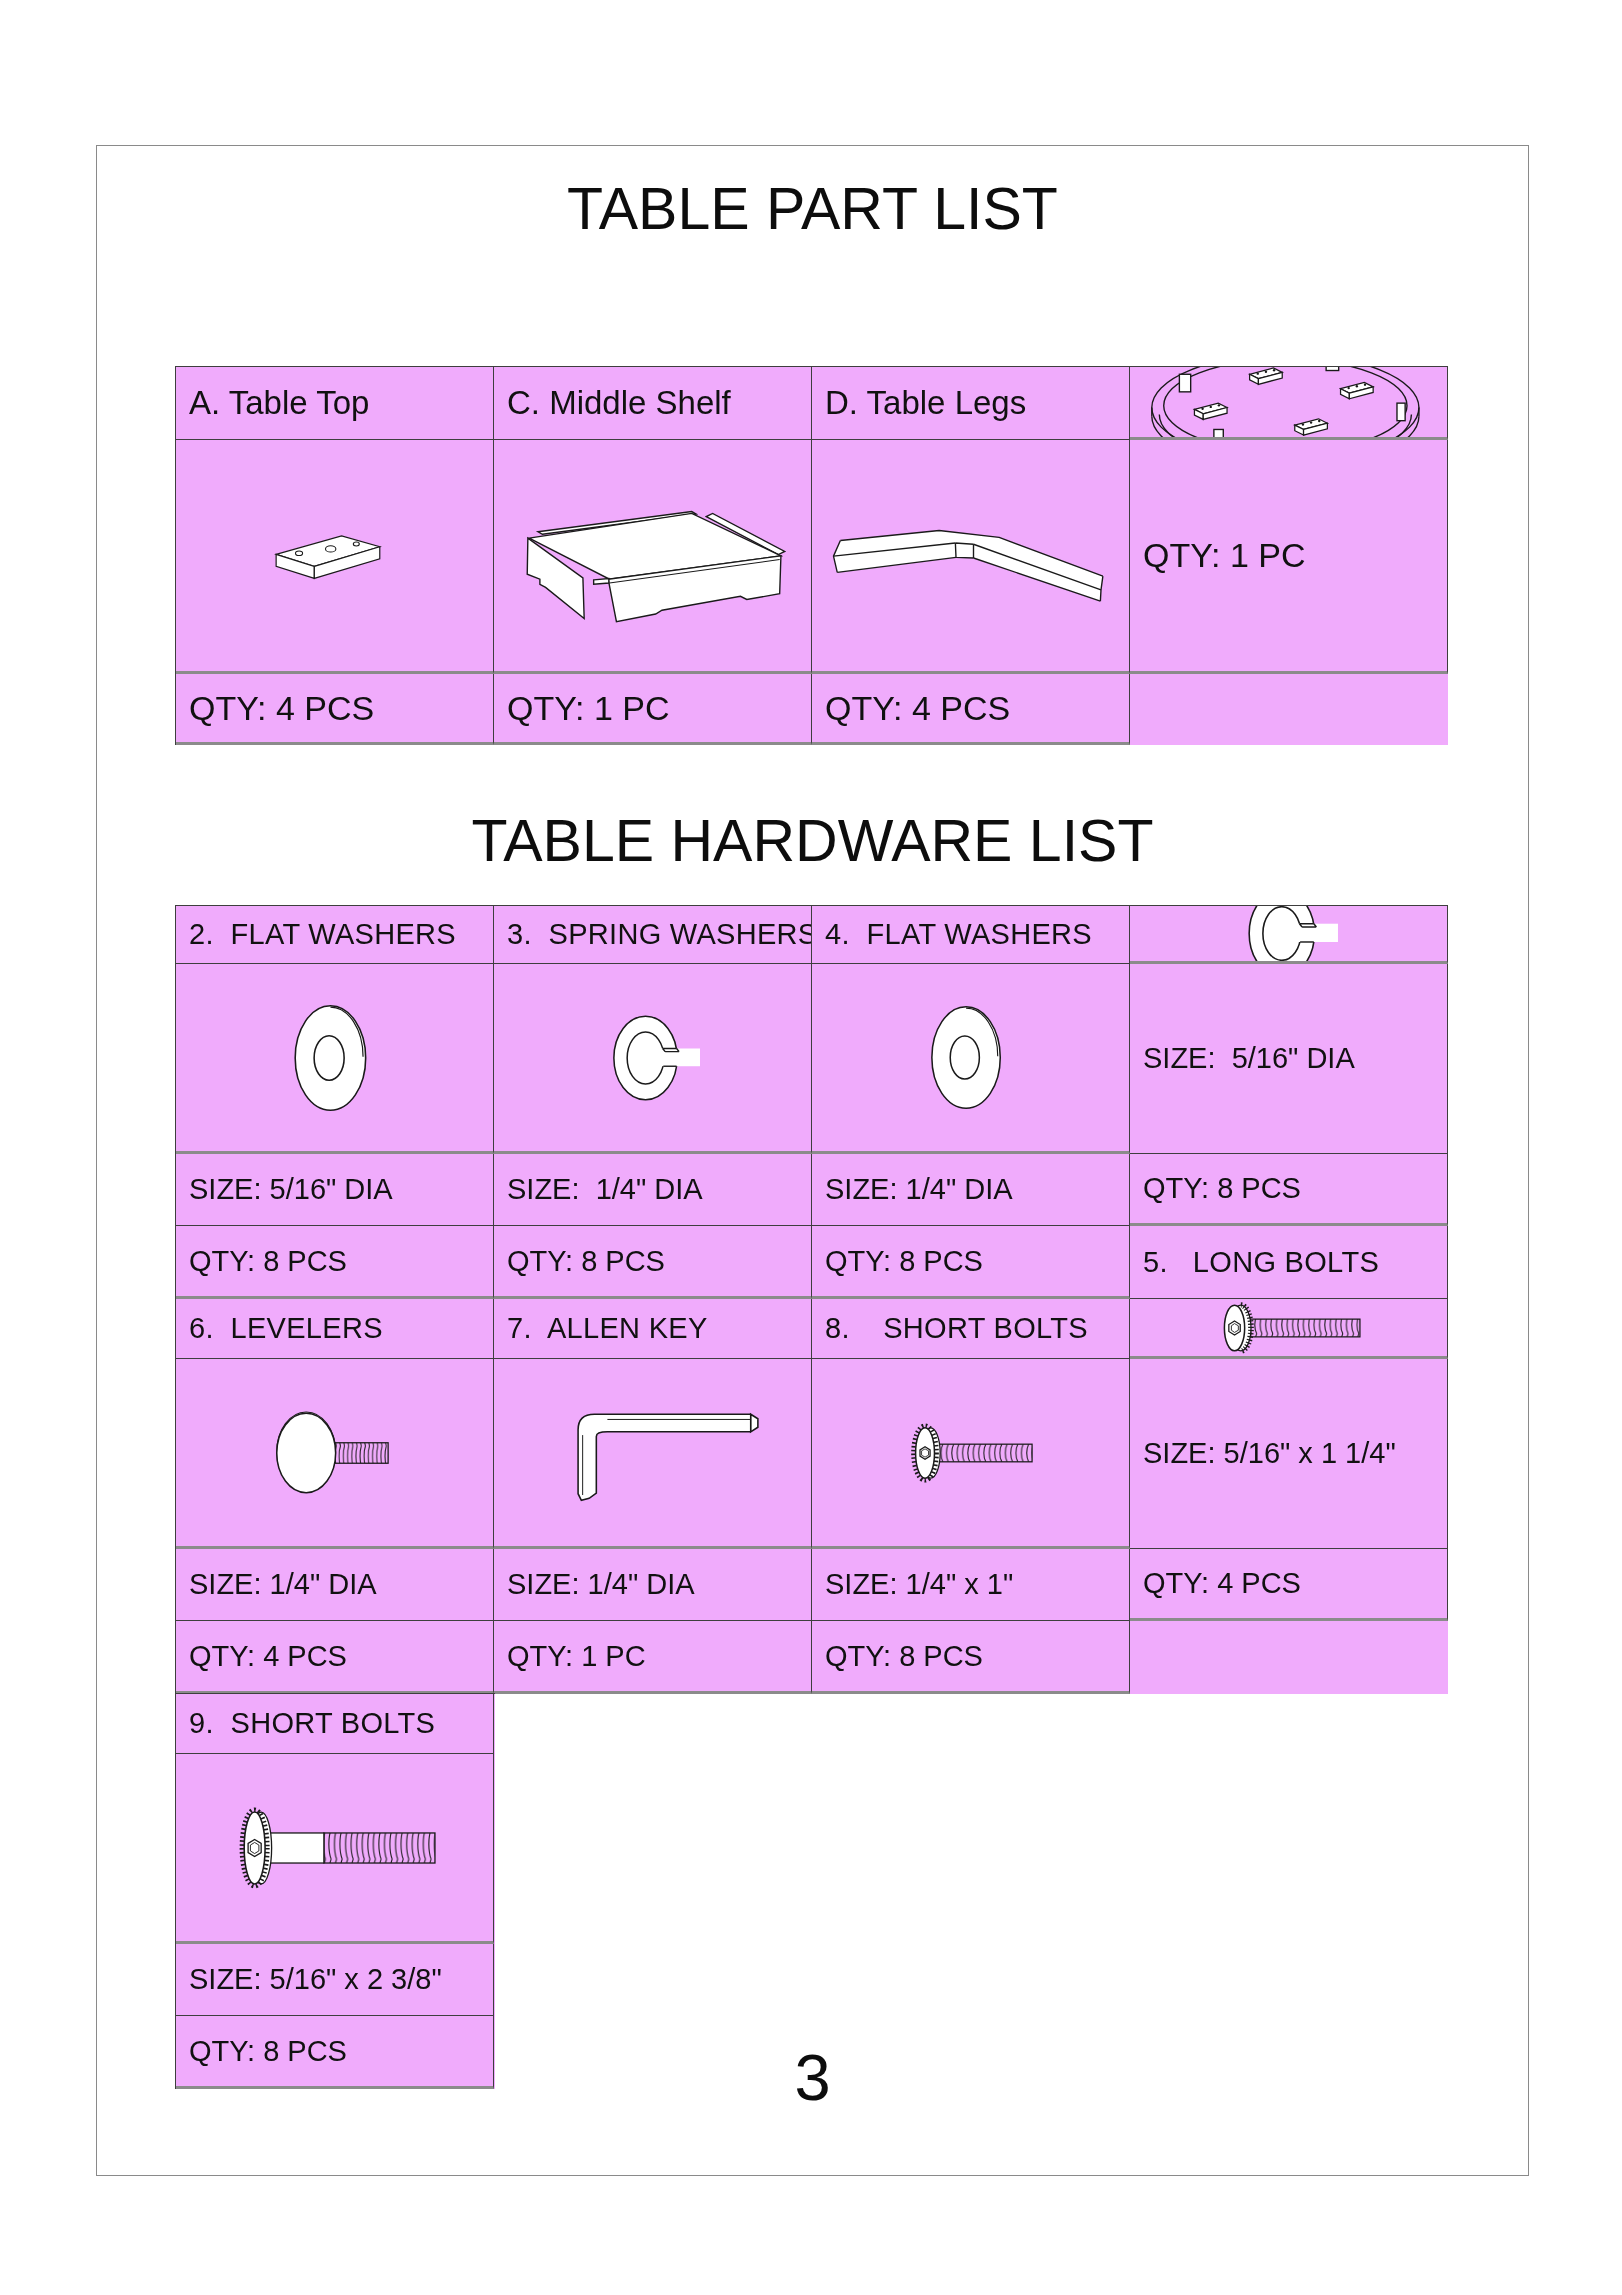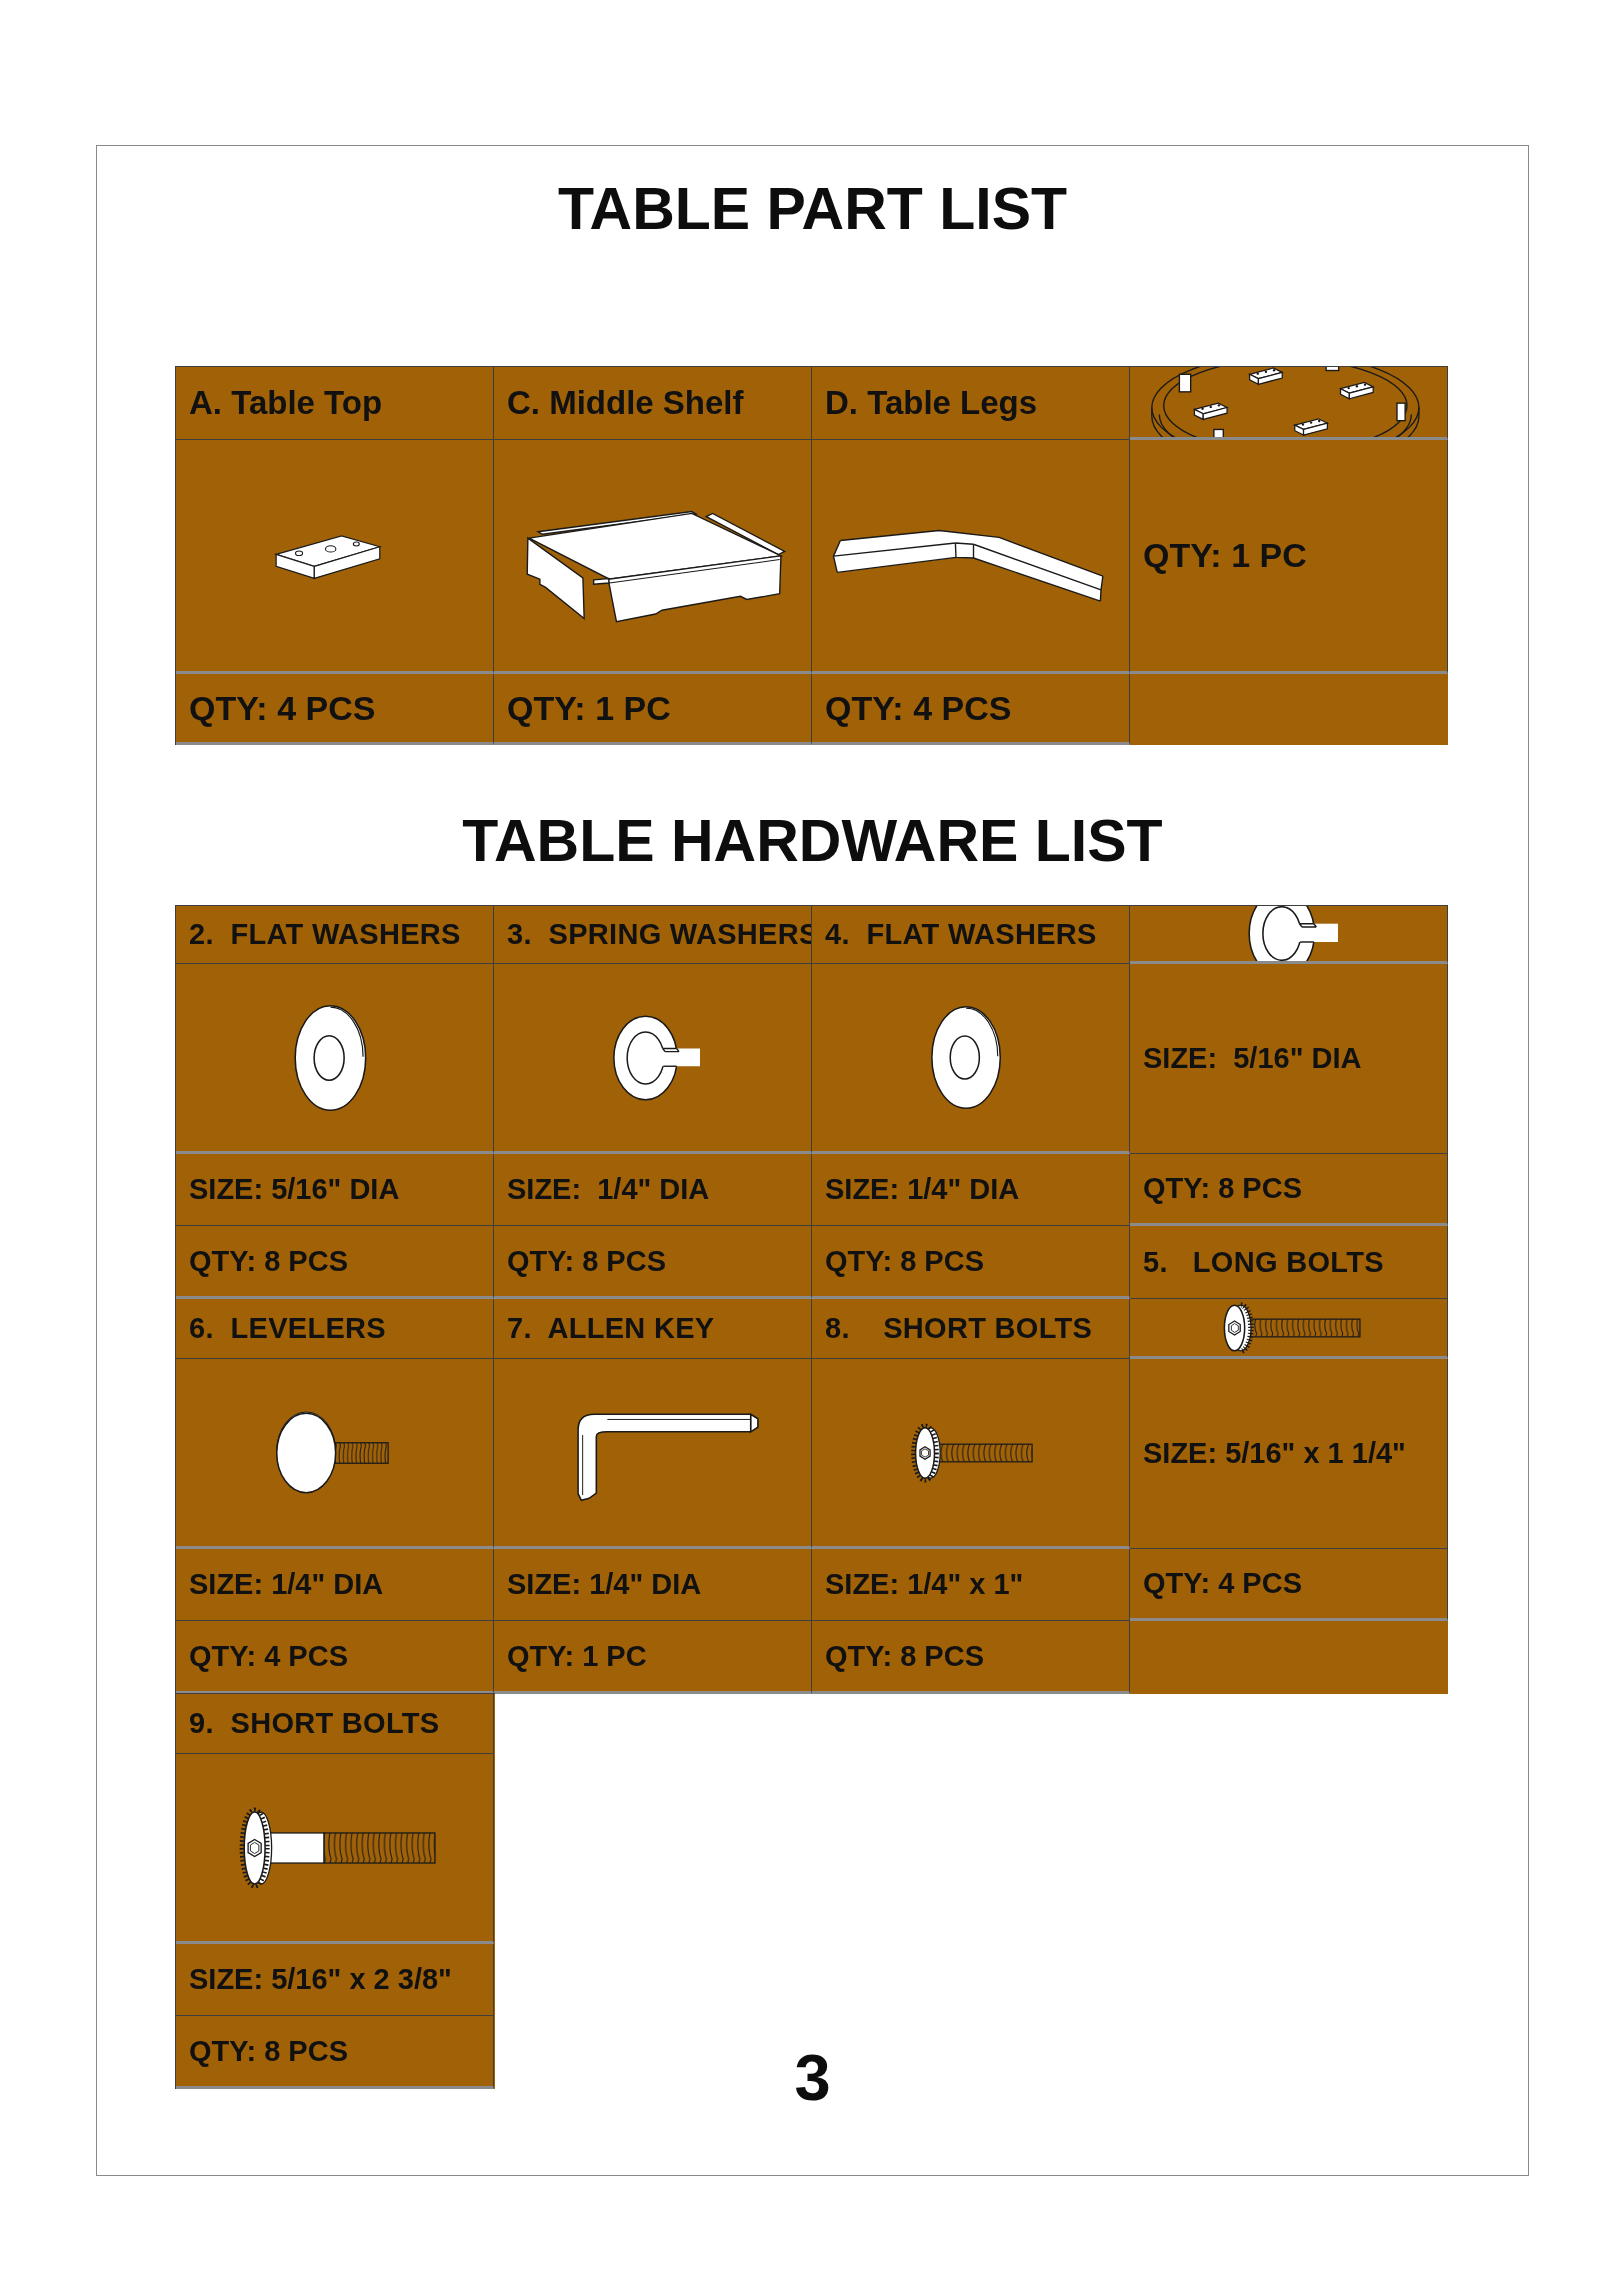--- a/index.html
+++ b/index.html
@@ -1,22 +1,22 @@
 <!DOCTYPE html>
 <html style="font-size:10.5px"><head>
 <meta charset="utf-8">
 <style>
   html,body{margin:0;padding:0;background:#ffffff;}
   body{width:1622px;height:2295px;position:relative;font-family:"Liberation Sans",sans-serif;color:#111;}
   .page{position:absolute;inset:0;background:#fff;}
-  .frame{position:absolute;left:96px;top:145px;width:1431px;height:2029px;border:1.3px solid #8a8a8a;background:#fff;font-weight:bold;}
+  .frame{position:absolute;left:96px;top:145px;width:1431px;height:2029px;border:1.3px solid #8a8a8a;background:#fff;}
   .doc-title{position:absolute;left:0;width:100%;text-align:center;font-size:59px;line-height:1;color:#0d0d0d;letter-spacing:0px;white-space:pre;}
   #part-title{top:34px;}
   #hw-title{top:666px;}
-  .grid{position:absolute;display:grid;border-left:1.3px solid #3e3e3e;border-top:1.3px solid #3e3e3e;background:#a16207;}
+  .grid{position:absolute;display:grid;border-left:1.3px solid #3e3e3e;border-top:1.3px solid #3e3e3e;background:#f0abfc;}
   .cell{border-right:1.3px solid #3e3e3e;border-bottom:1.3px solid #3e3e3e;display:flex;align-items:center;padding-left:13px;box-sizing:border-box;white-space:pre;overflow:hidden;}
   .cell.img{justify-content:center;padding-left:0;}
   .cell.thick{border-bottom:3.3px solid #8b8b8b;}
   #parts-grid{left:78px;top:220px;width:1272px;grid-template-columns:repeat(4,1fr);grid-template-rows:73px 234px 71px;}
   .p-head{font-size:33px;}
   .p-head.small{font-size:27px;}
   .p-qty{font-size:34px;}
   #hw-grid{left:78px;top:759px;width:1272px;grid-template-columns:repeat(4,1fr);grid-template-rows:58px 190px 72px 73px 60px 190px 72px 73px;}
   #hw9-grid{left:78px;top:1547px;width:319px;grid-template-columns:318px;grid-template-rows:60px 190px 72px 73px;}
   .h-head{font-size:29px;letter-spacing:0.3px;}

